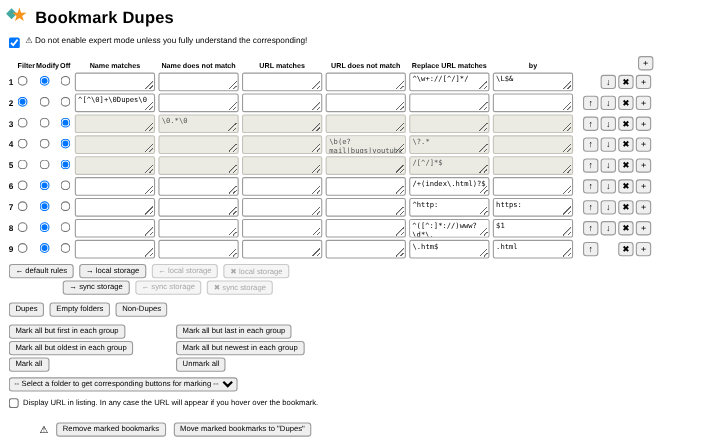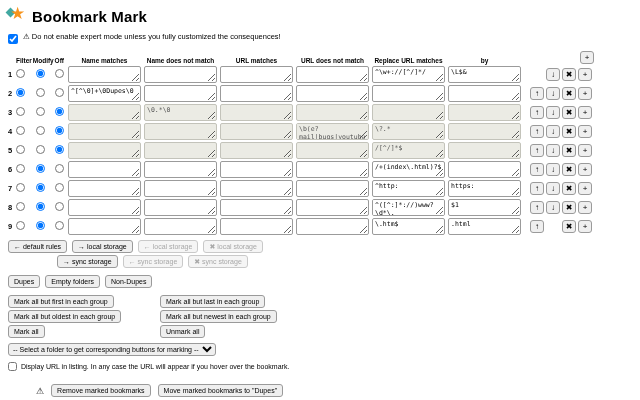--- a/index.html
+++ b/index.html
@@ -62,27 +62,27 @@
 <style>
 .logo .star { color:#f7941d; }
 .logo .accent { background:#2e9e97; }</style></head>
 <body>
 
 <div class="titlebar">
   <span class="logo">
     <span class="accent"></span>
     <span class="star">★</span>
   </span>
-  <h1>Bookmark Mark</h1>
+  <h1>Bookmark Dupes</h1>
 </div>
 
 <div class="expert">
   <input type="checkbox" checked="" style="">
   <div class="lines">
-    <div>⚠ Do not enable expert mode unless you fully customized the consequences!</div>
+    <div>⚠ Do not enable expert mode unless you fully understand the corresponding!</div>
   </div>
 </div>
 
 <div class="rules-head">
   <span class="head-spacer"></span>
   <span class="radio-head">
     <span>Filter</span>
     <span>Modify</span>
     <span>Off</span>
   </span>

